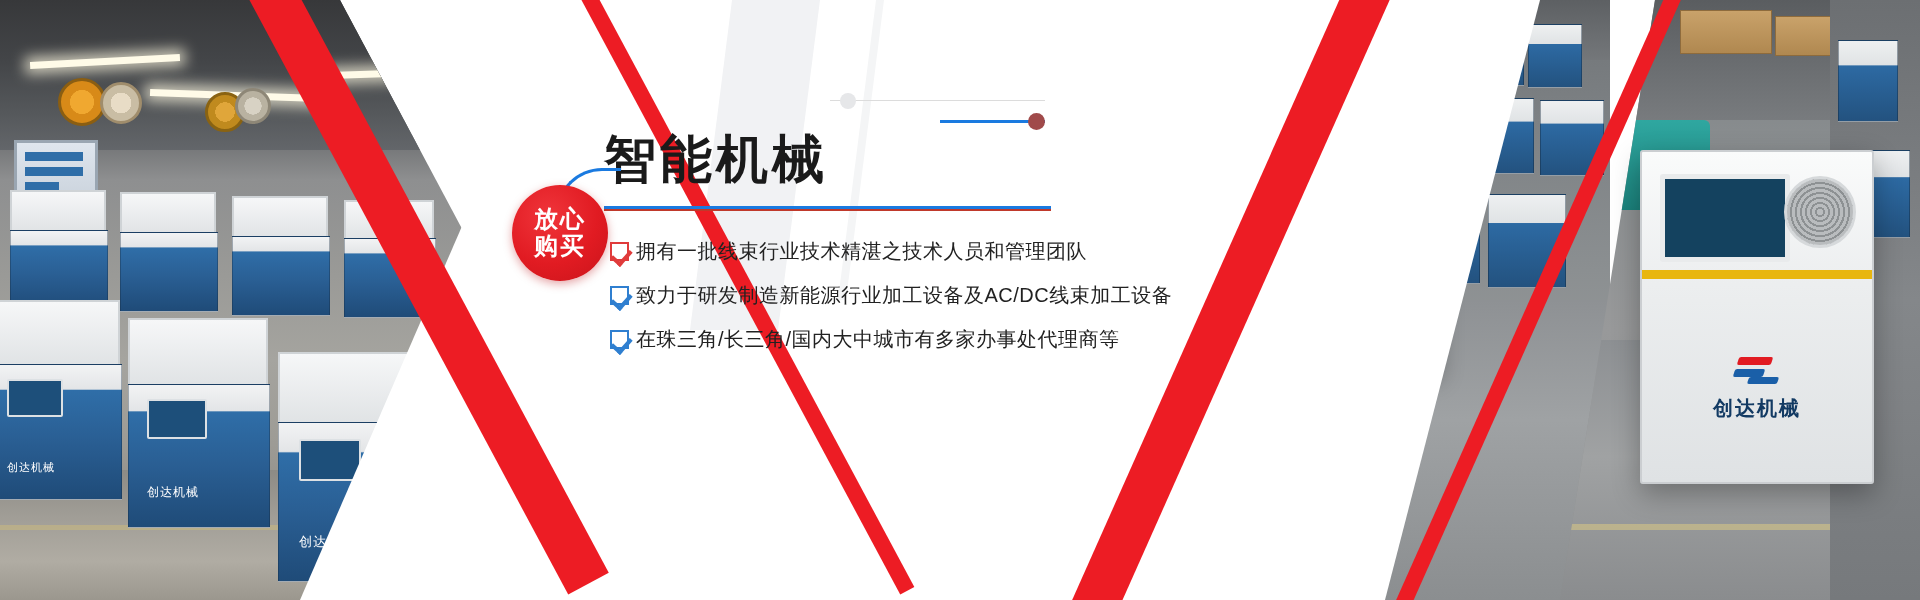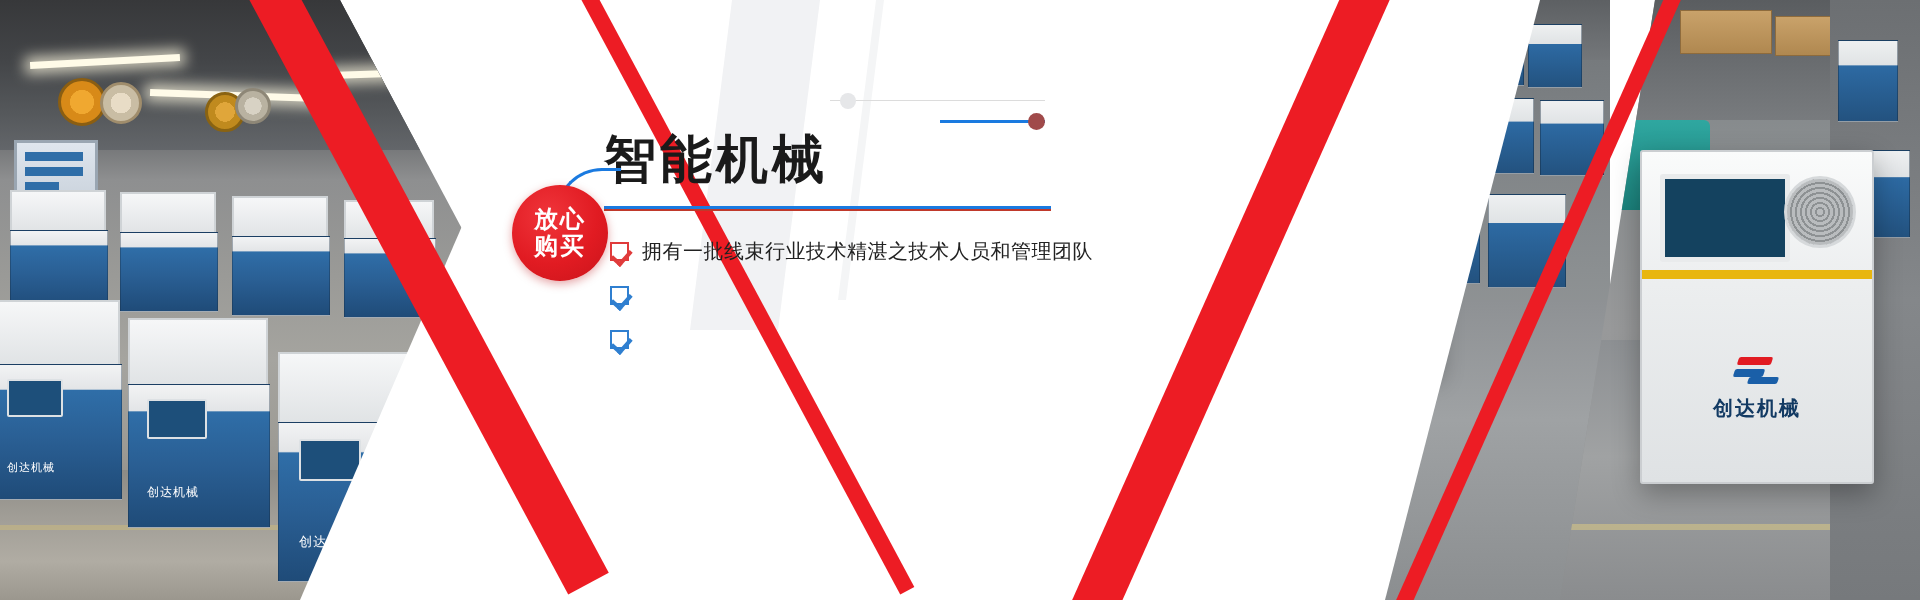--- a/index.html
+++ b/index.html
@@ -116,21 +116,21 @@
   #badge span{display:block;color:#fff;font-size:24px;font-weight:bold;line-height:1.12;letter-spacing:2px;}
 
   
   #bullets{position:absolute;left:610px;top:233px;}
   .bullet{display:flex;align-items:center;height:36px;margin-bottom:8px;}
   .chk{width:19px;height:19px;border:2px solid #2f7fd0;box-sizing:border-box;position:relative;flex:0 0 auto;background:#fff;}
   .chk.red{border-color:#e03b3b;}
   .chk:after{content:"";position:absolute;left:3px;top:2px;width:9px;height:15px;
     border:solid #2f7fd0;border-width:0 4px 4px 0;transform:rotate(42deg);}
   .chk.red:after{border-color:#e03b3b;}
-  .btext{margin-left:13px;font-size:20px;color:#222;letter-spacing:.5px;white-space:nowrap;}
+  .btext{margin-left:7px;font-size:20px;color:#222;letter-spacing:.5px;white-space:nowrap;}
 </style>
 </head>
 <body>
 
 <div id="banner">
 
   <div class="photo" id="photo-left">
     <div class="ceiling"></div>
     <div class="lightbar" style="left:30px;top:58px;width:150px;transform:rotate(-3deg);"></div>
     <div class="lightbar" style="left:150px;top:92px;width:170px;transform:rotate(2deg);"></div>
@@ -270,20 +270,22 @@
       <span>购买</span>
     </div>
 
     <div id="bullets">
       <div class="bullet">
         <span class="chk red"></span>
         <span class="btext">拥有一批线束行业技术精湛之技术人员和管理团队</span>
       </div>
       <div class="bullet">
         <span class="chk"></span>
+        <span class="btext">致力于研发制造新能源行业加工设备及AC/DC线束加工设备</span>
       </div>
       <div class="bullet">
         <span class="chk"></span>
+        <span class="btext">在珠三角/长三角/国内大中城市有多家办事处代理商等</span>
       </div>
     </div>
 
   </div>
 </div>
 
 </body></html>

